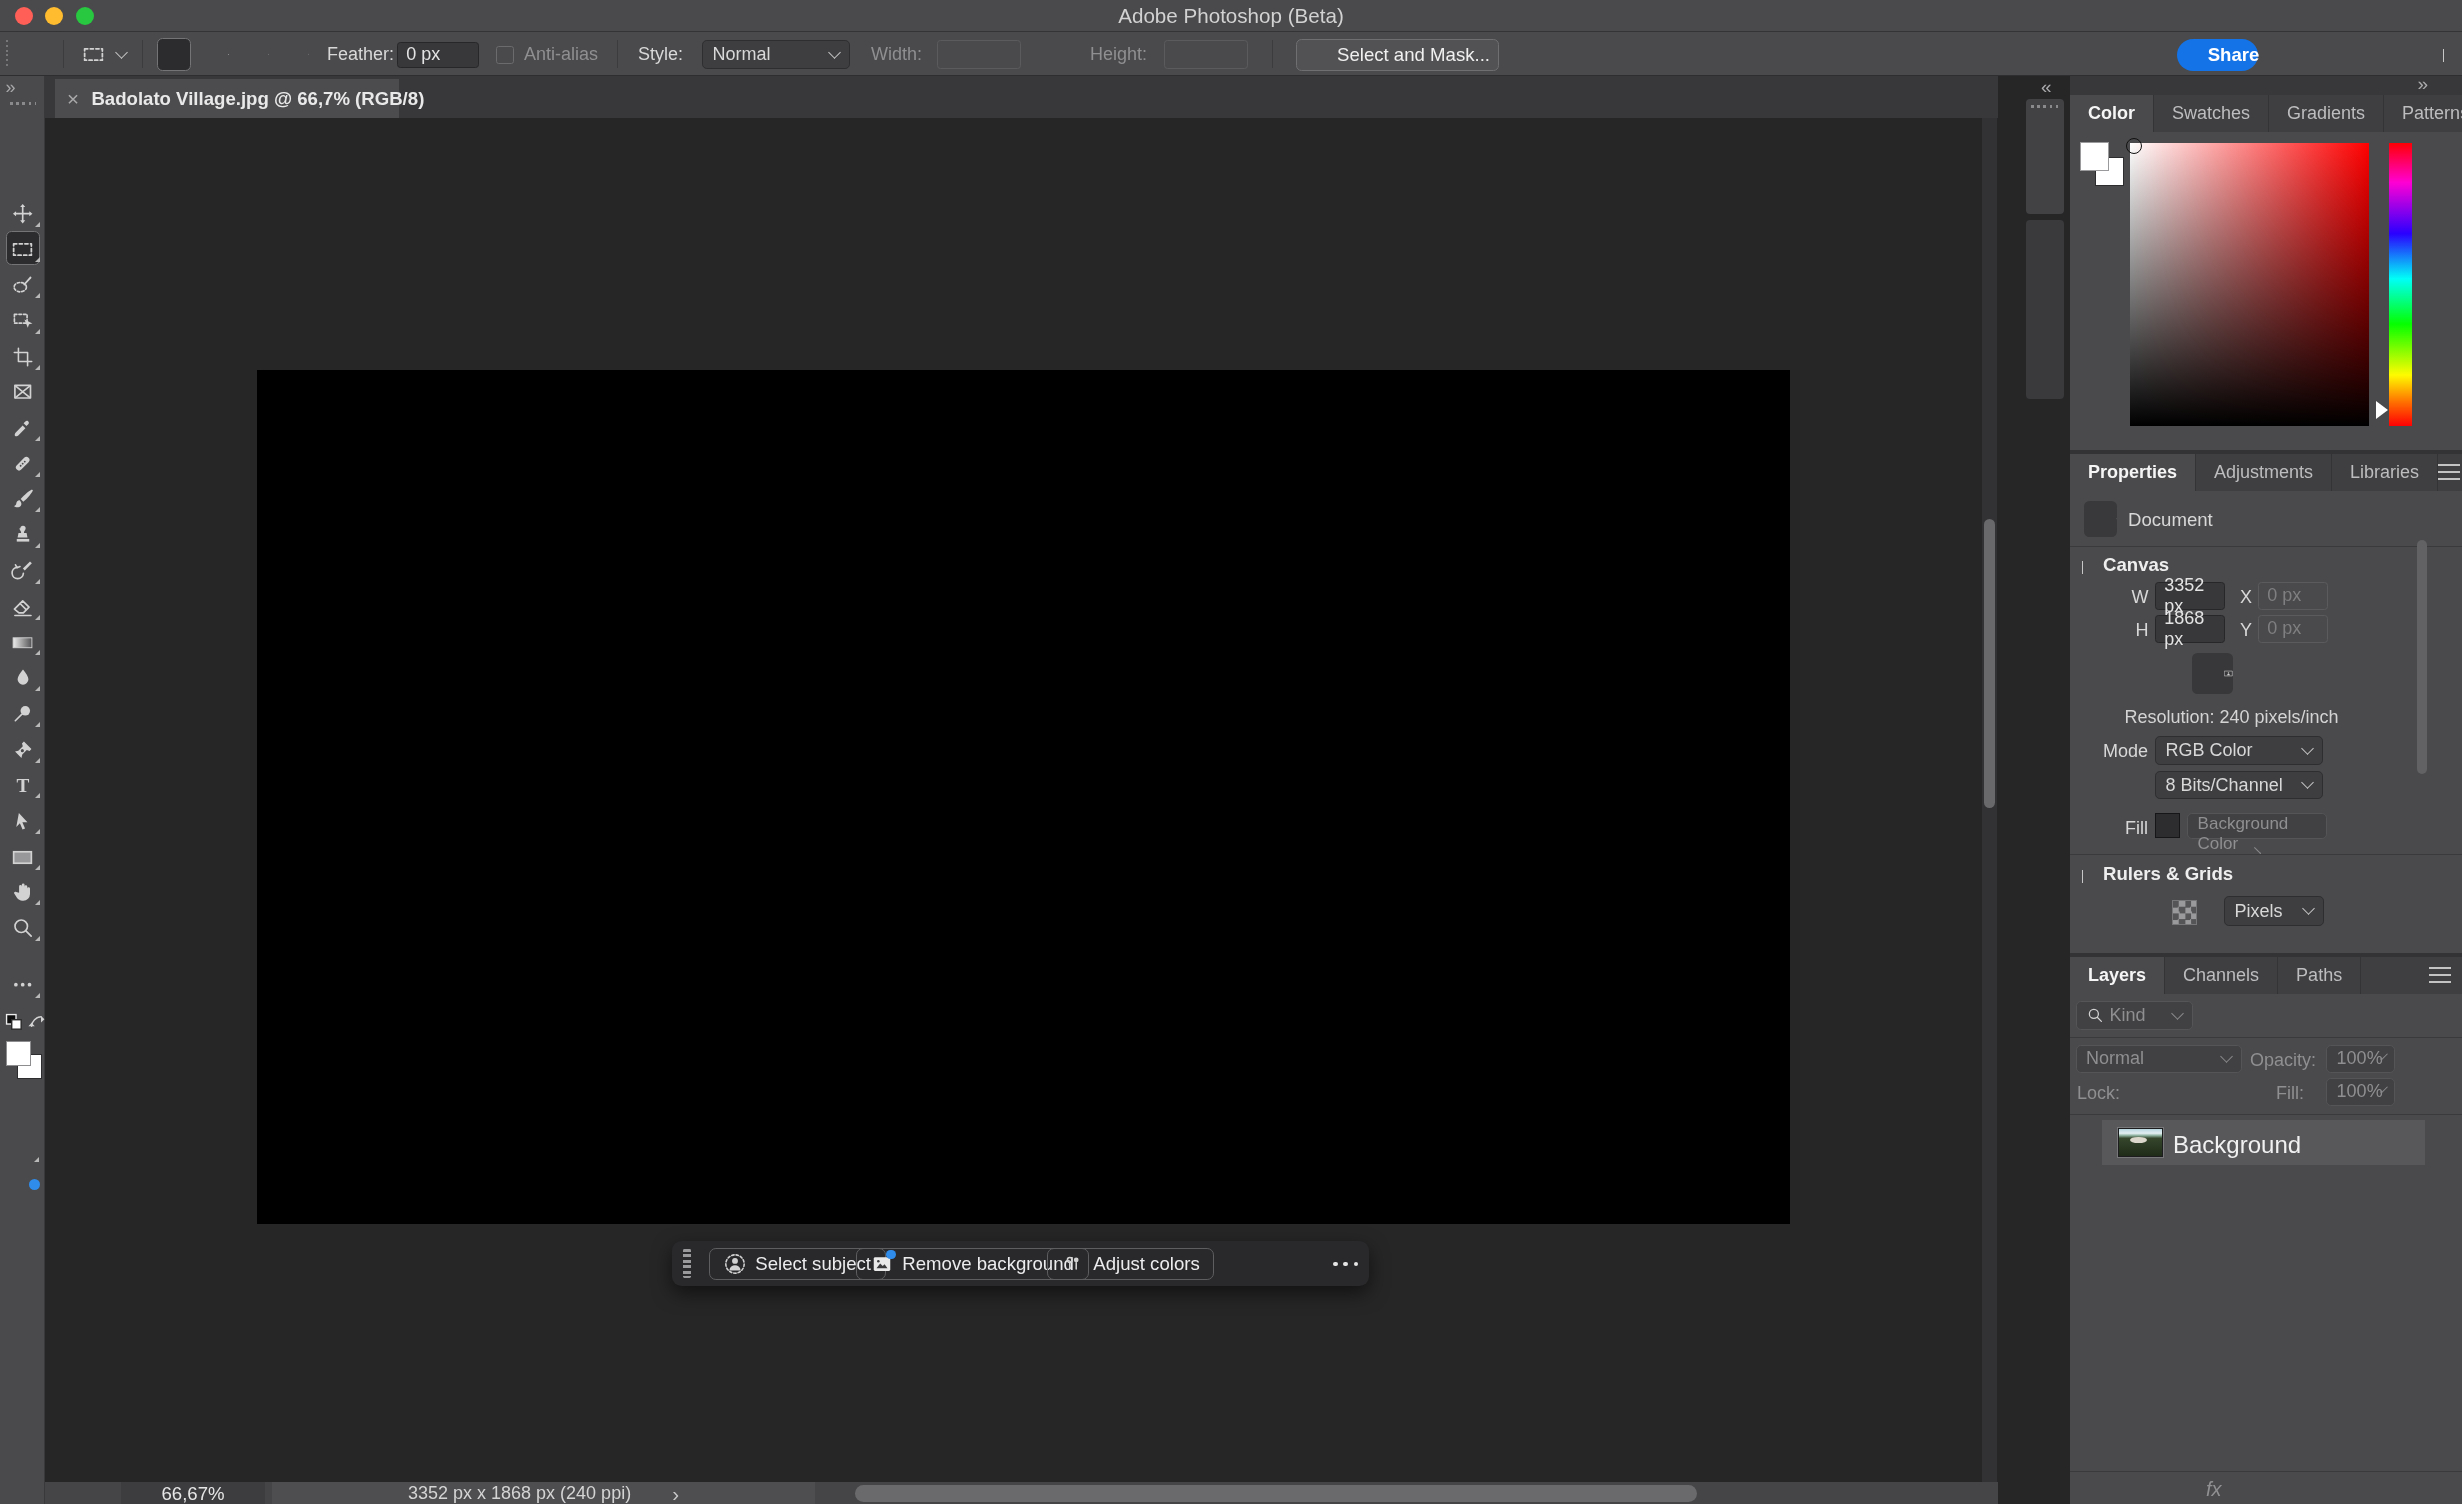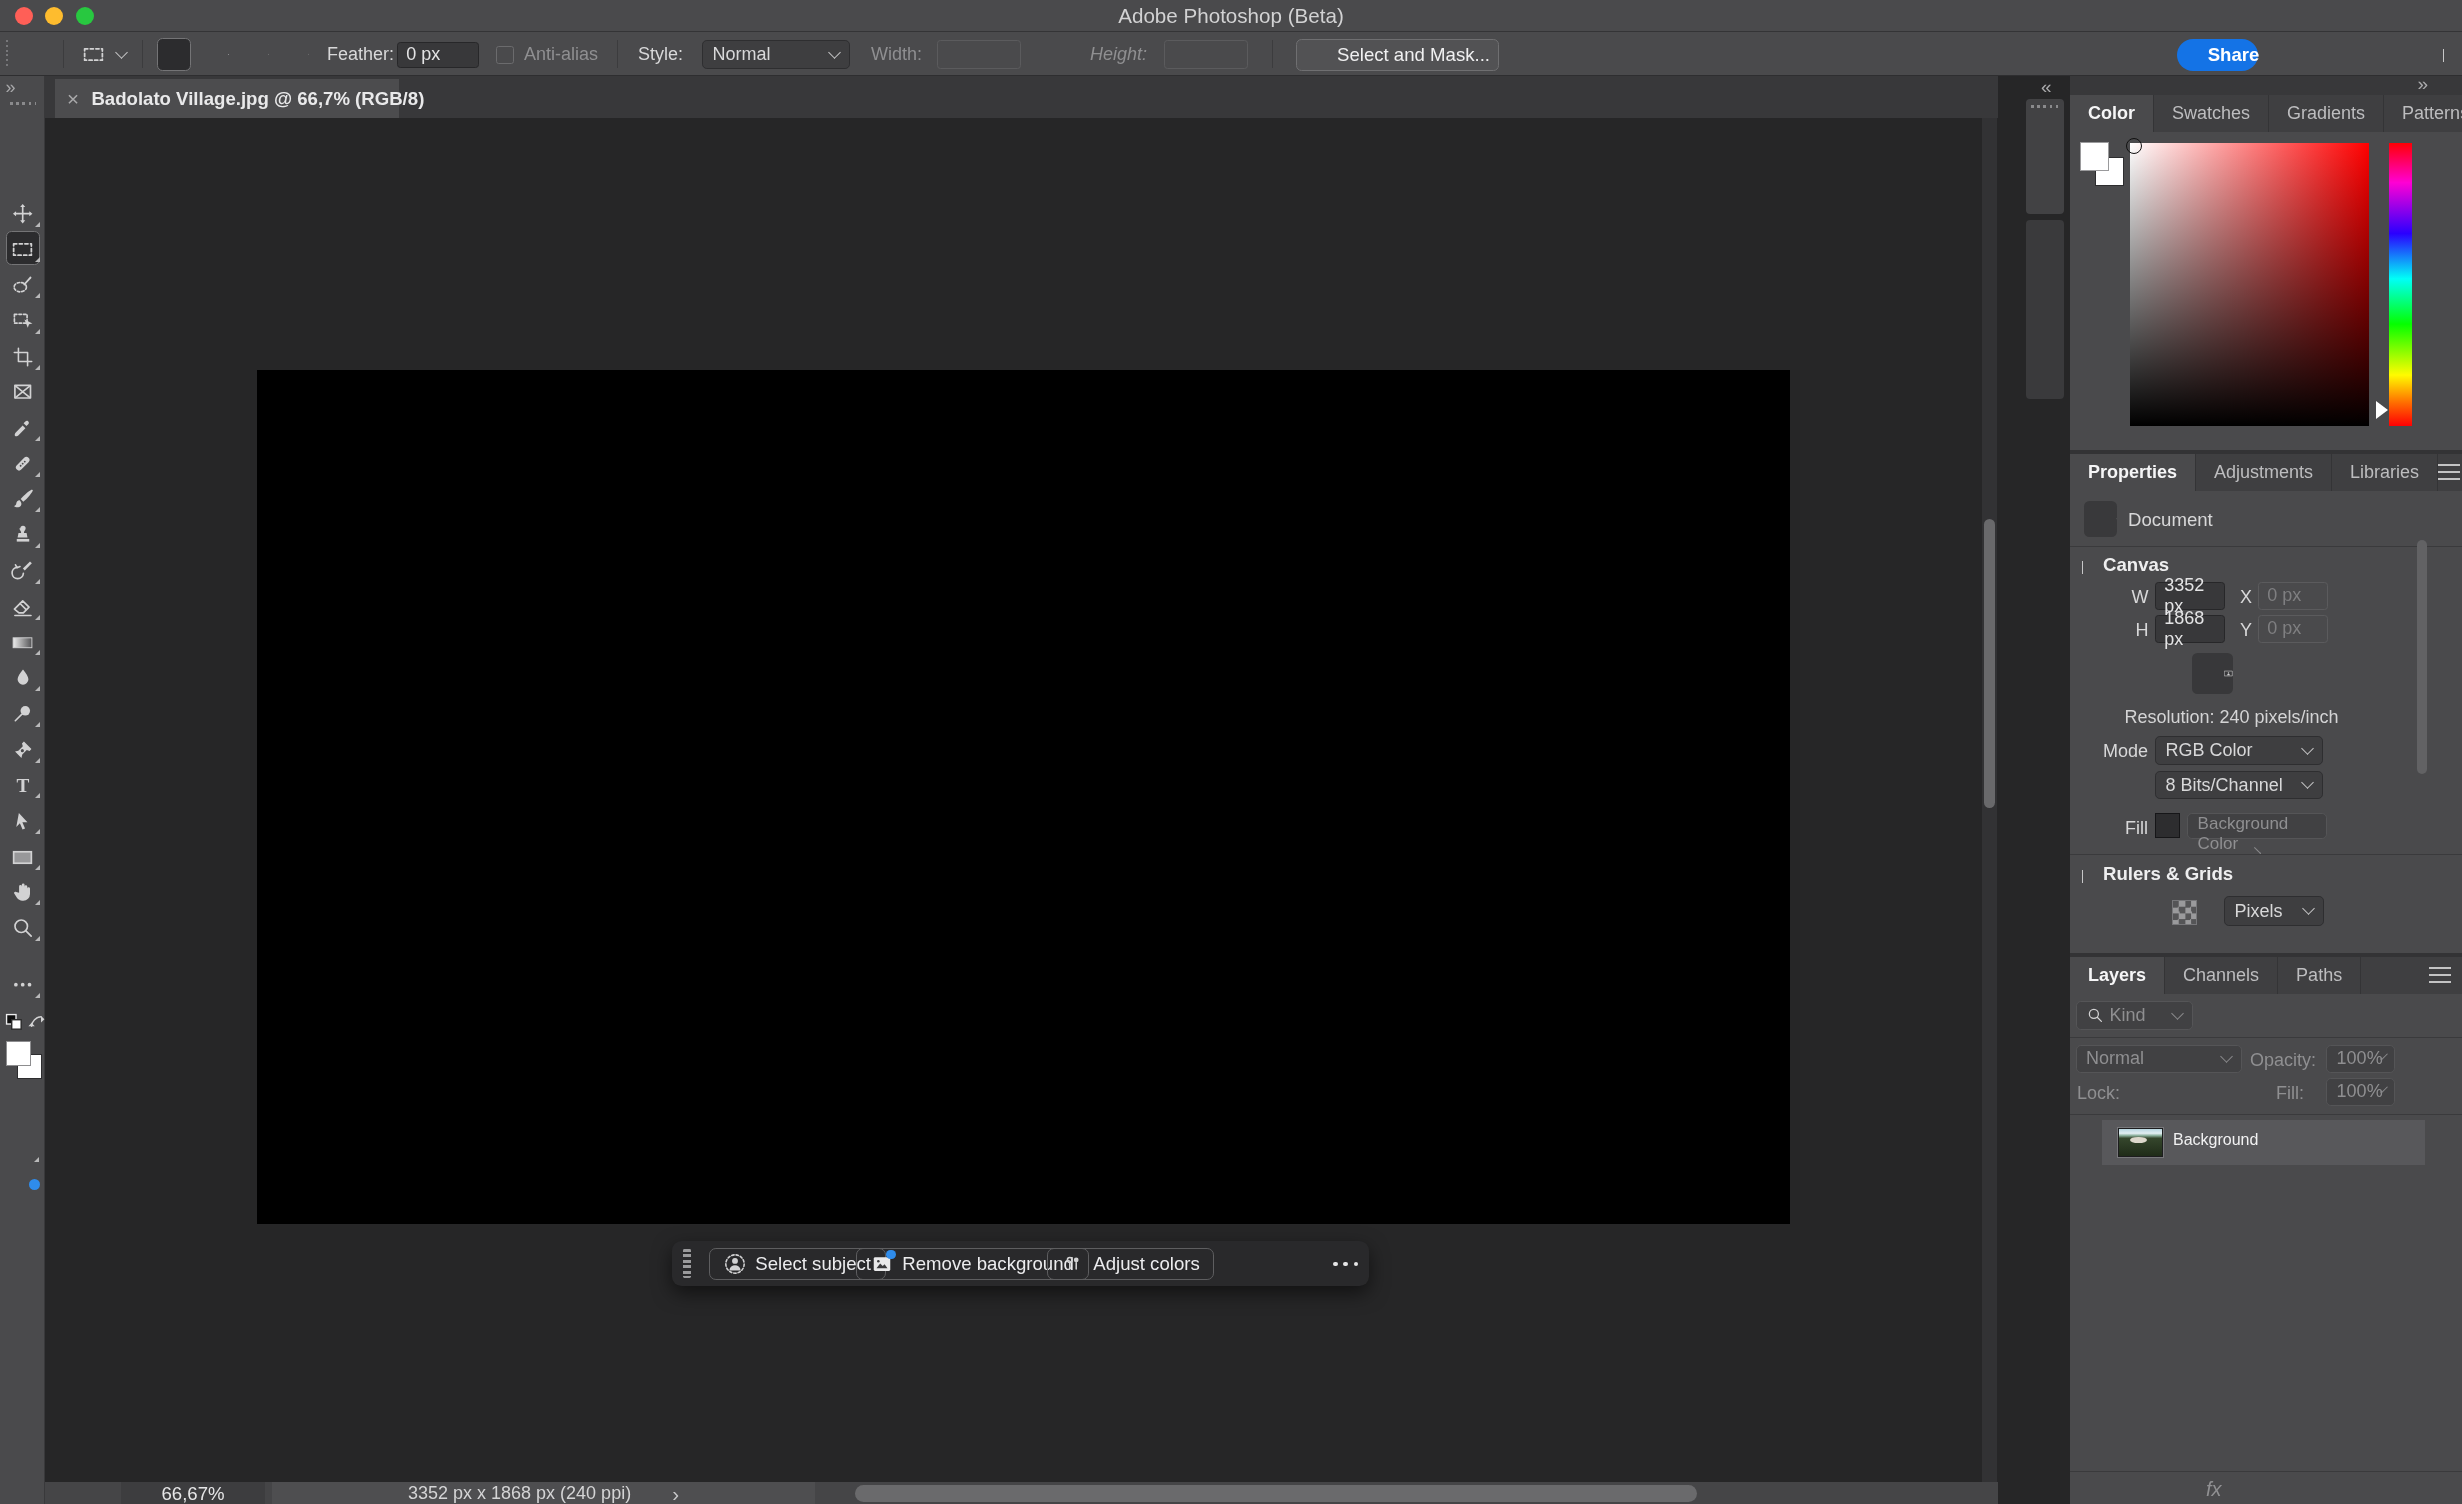--- a/index.html
+++ b/index.html
@@ -104,21 +104,21 @@
         <i class="cv"></i>
     </div>
     <div class="abs lbl dim" style="left:871px;top:12.4px;">Width:</div>
     <div class="abs inp ghost" style="left:937px;top:8.2px;width:84px;height:29px;"></div>
     <div class="abs tbtn dimic" style="left:1043px;top:9.6px;width:27.5px;height:26px;">
       <svg width="23.4" height="23.4" viewBox="0 0 24 24">
           <path class="ic" d="M7 9h11M15 5.8L18.4 9 15 12.2"></path>
           <path class="ic" d="M17 15H6M9 11.8L5.6 15 9 18.2"></path>
         </svg>
     </div>
-    <div class="abs lbl dim" style="left:1090px;top:12.4px;font-style:italic;">Height:</div>
+    <div class="abs lbl dim" style="left:1090px;top:12.4px;">Height:</div>
     <div class="abs inp ghost" style="left:1164px;top:8.2px;width:84px;height:29px;"></div>
     <div class="abs vsep" style="left:1272px;top:8.2px;"></div>
     <div class="abs tbtn" style="left:1296px;top:6.9px;width:203px;height:32px;background:#525254;border:0.7px solid #6f6f71;border-radius:5.5px;font-size:18.6px;color:#f0f0f1;">Select and Mask...</div>
 
     <div class="abs tbtn" style="left:2133px;top:8.2px;width:30px;height:29px;">
       <svg width="26" height="26" viewBox="0 0 24 24">
           <path class="ic" d="M9.5 2.8h5"></path>
           <path class="ic" d="M10.8 2.8v5.4L5.6 17.6a1.9 1.9 0 001.7 2.9h9.4a1.9 1.9 0 001.7-2.9L13.2 8.2V2.8"></path>
           <path class="icf" d="M8.6 13.4h6.8l2.3 4.3a.9.9 0 01-.8 1.4H7.1a.9.9 0 01-.8-1.4z"></path>
         </svg>
@@ -701,21 +701,21 @@
         <div class="abs" style="left:32px;top:0;width:323px;height:45px;background:#58585b;"></div>
         <div class="abs tbtn" style="left:4.1px;top:9.6px;width:27.5px;height:26px;">
           <svg width="23.4" height="23.4" viewBox="0 0 24 24">
               <path class="icf" d="M12 6.2c-4.8 0-8.3 3.7-9.5 5.8 1.2 2.1 4.7 5.8 9.5 5.8s8.3-3.7 9.5-5.8c-1.2-2.1-4.7-5.8-9.5-5.8z"></path>
               <circle cx="12" cy="12" r="3" fill="#4a4a4c"></circle>
             </svg>
         </div>
         <div class="abs" style="left:48px;top:8.2px;width:45px;height:29px;border:1.4px solid #1c1c1e;outline:0.7px solid #77777a;background:linear-gradient(180deg,#b7d6e0 0%,#e2eef2 16%,#8fb3a0 24%,#35462c 34%,#1f2b18 100%);">
           <i class="abs" style="left:26%;top:28%;width:38%;height:22%;border-radius:50%;background:#ddd8cc;"></i>
         </div>
-        <div class="abs" style="left:103px;top:11px;font-size:16px;color:#f1f1f2;">Background</div>
+        <div class="abs" style="left:103px;top:11px;font-size:24px;color:#f1f1f2;">Background</div>
         <div class="abs tbtn" style="left:305px;top:9.6px;width:25px;height:26px;">
           <svg width="19" height="19" viewBox="0 0 24 24">
               <rect class="ic" x="5.5" y="10.5" width="13" height="9.5" rx="1"></rect>
               <path class="ic" d="M8.5 10.5V8a3.5 3.5 0 017 0v2.5"></path>
               <circle class="icf" cx="12" cy="15.2" r="1.3"></circle>
             </svg>
         </div>
       </div>
 
       <div class="abs divline" style="left:0;top:477px;width:392px;height:1.4px;"></div>

